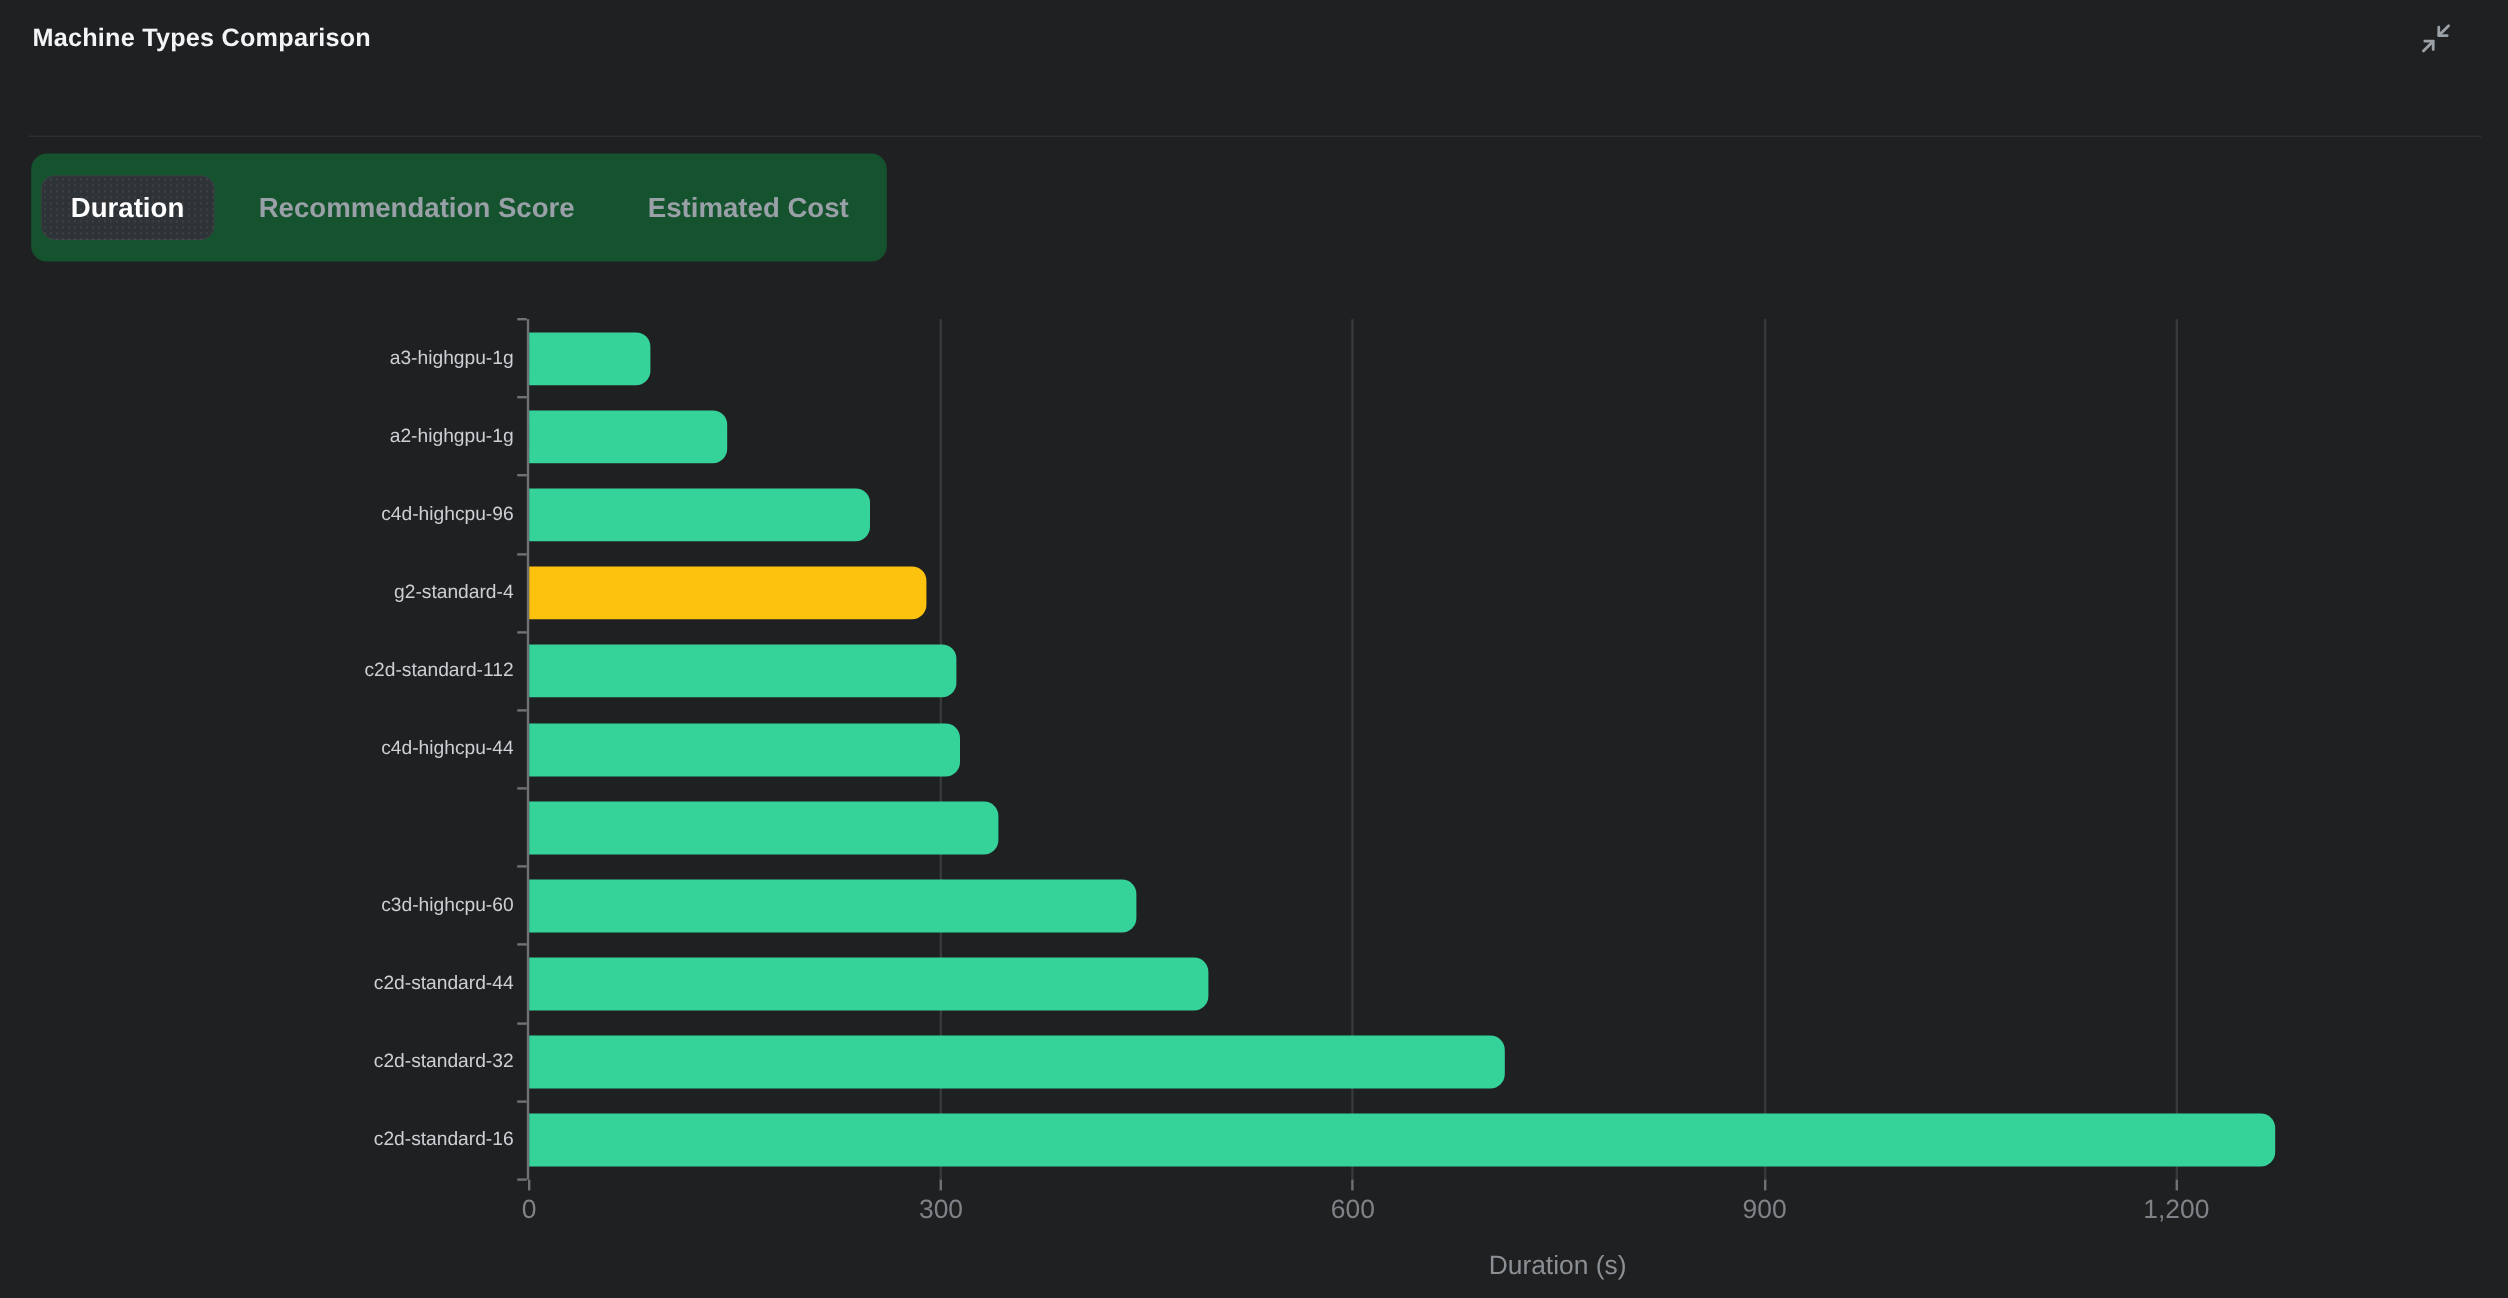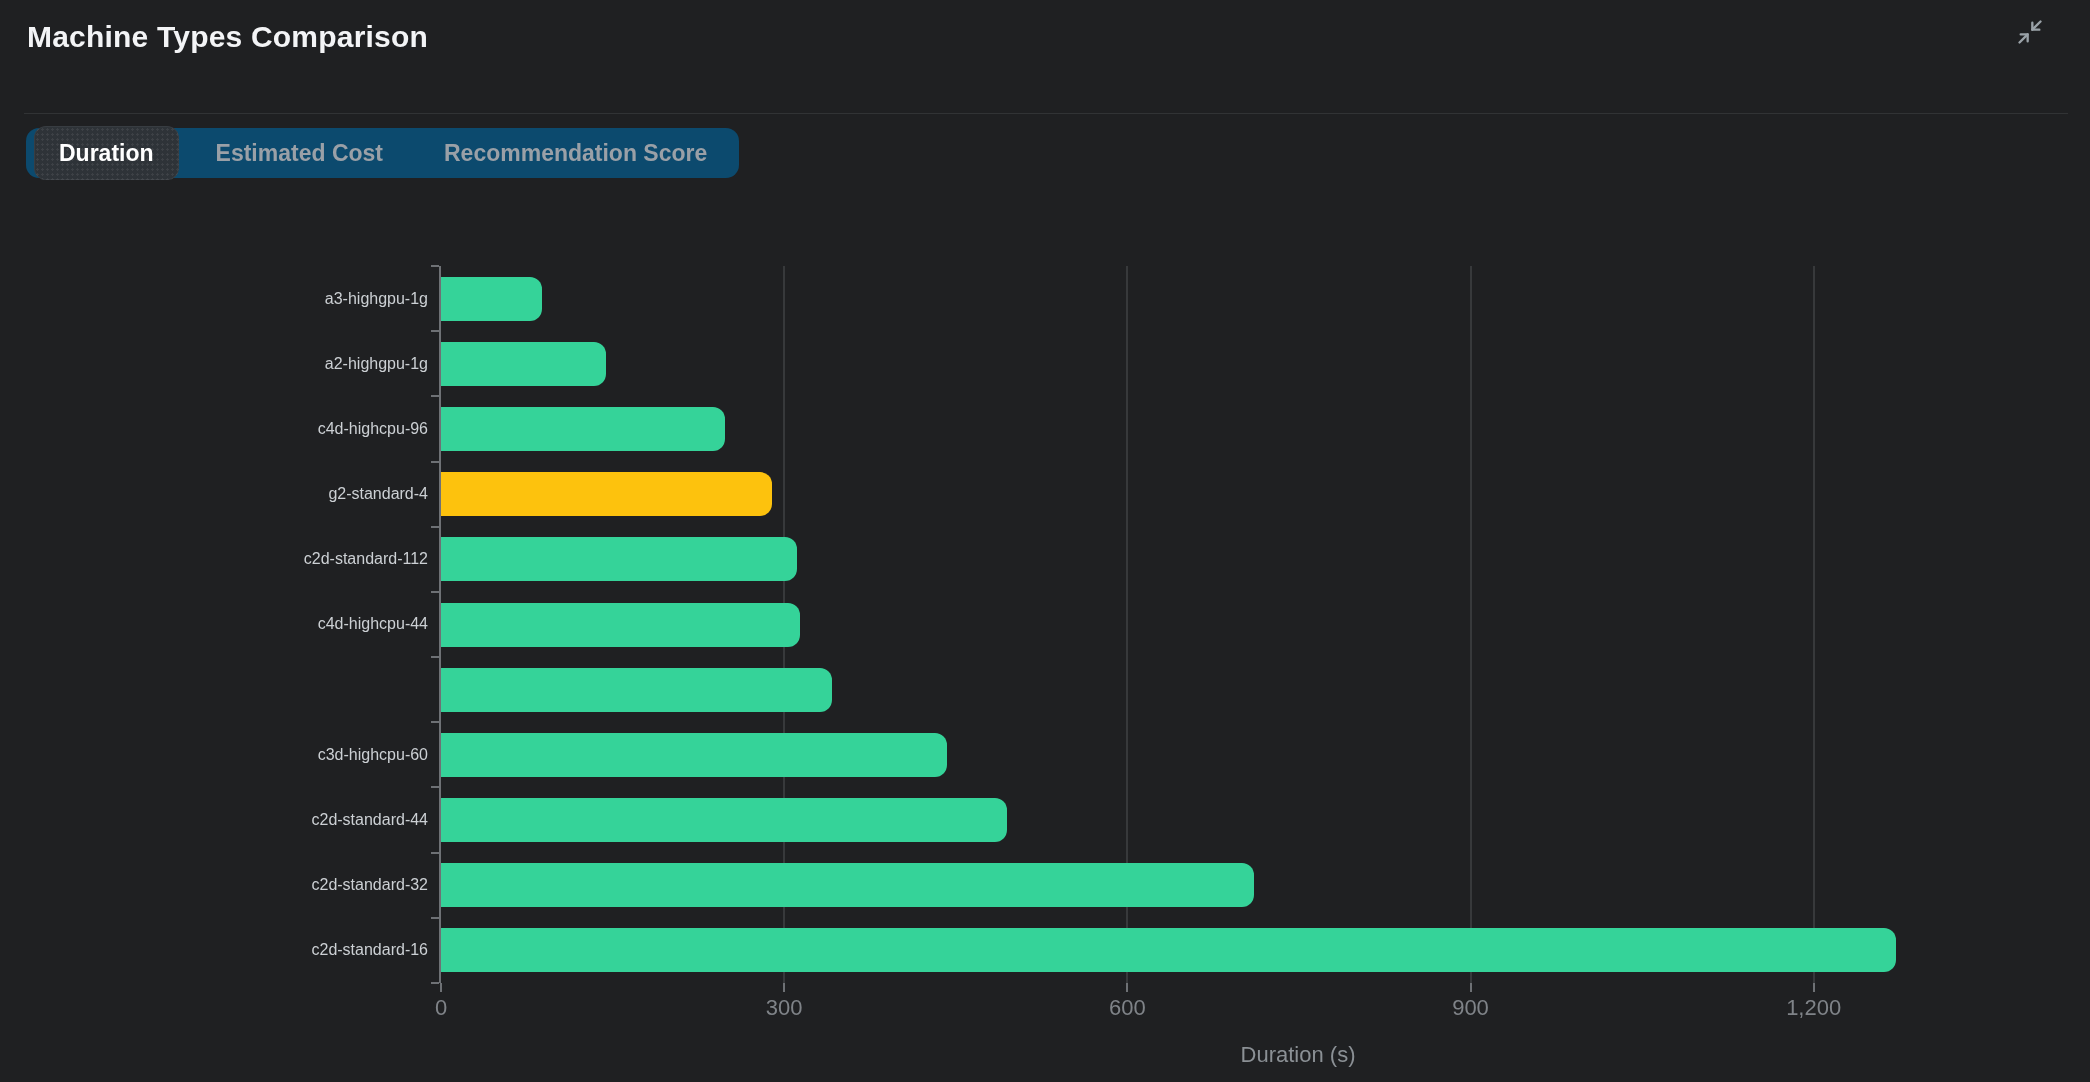--- a/index.html
+++ b/index.html
@@ -7,39 +7,39 @@
     width: 2090px; height: 1082px;
     position: relative;
     background: #1f2022;
     font-family: "Liberation Sans", sans-serif;
     overflow: hidden;
   }
 
   
   .page-title {
     position: absolute; left: 27px; top: 20px;
-    font-size: 30px; font-weight: 700; color: #f3f4f6;
+    font-size: 21px; font-weight: 700; color: #f3f4f6;
     letter-spacing: 0.2px;
   }
   .collapse-btn {
     position: absolute; left: 2012px; top: 14px;
     width: 36px; height: 36px;
     display: flex; align-items: center; justify-content: center;
     cursor: pointer; background: transparent; border: none;
   }
   .divider {
     position: absolute; left: 24px; right: 22px; top: 113px;
     height: 1px; background: #313335;
   }
 
   
   .tabbar {
     position: absolute; left: 26px; top: 128px;
-    height: 50px; box-sizing: border-box;
-    background: #0c4a6e;
+    height: 90px; box-sizing: border-box;
+    background: #14532d;
     border-radius: 13px;
     display: inline-flex; align-items: center;
     padding: 8px; gap: 13px;
   }
   .tab {
     height: 54px; box-sizing: border-box;
     display: flex; align-items: center;
     padding: 0 24px;
     font-size: 23px; font-weight: 700; color: #9aa0a7;
     border-radius: 12px; cursor: pointer;
@@ -114,22 +114,22 @@
       <line x1="14" y1="10" x2="21" y2="3"></line>
       <line x1="3" y1="21" x2="10" y2="14"></line>
     </svg>
   </span>
 </button>
 
 <div class="divider"></div>
 
 <div class="tabbar">
   <button class="tab active">Duration</button>
+  <button class="tab">Recommendation Score</button>
   <button class="tab">Estimated Cost</button>
-  <button class="tab">Recommendation Score</button>
 </div>
 
 <div class="chart">
   <div class="y-labels">
       <div class="ylabel" style="top: 0px; height: 65.1818px; color: rgb(204, 208, 212);">a3-highgpu-1g</div>
       <div class="ylabel" style="top: 65.1818px; height: 65.1818px; color: rgb(204, 208, 212);">a2-highgpu-1g</div>
       <div class="ylabel" style="top: 130.364px; height: 65.1818px; color: rgb(204, 208, 212);">c4d-highcpu-96</div>
       <div class="ylabel" style="top: 195.545px; height: 65.1818px; color: rgb(204, 208, 212);">g2-standard-4</div>
       <div class="ylabel" style="top: 260.727px; height: 65.1818px; color: rgb(204, 208, 212);">c2d-standard-112</div>
       <div class="ylabel" style="top: 325.909px; height: 65.1818px; color: rgb(204, 208, 212);">c4d-highcpu-44</div>

